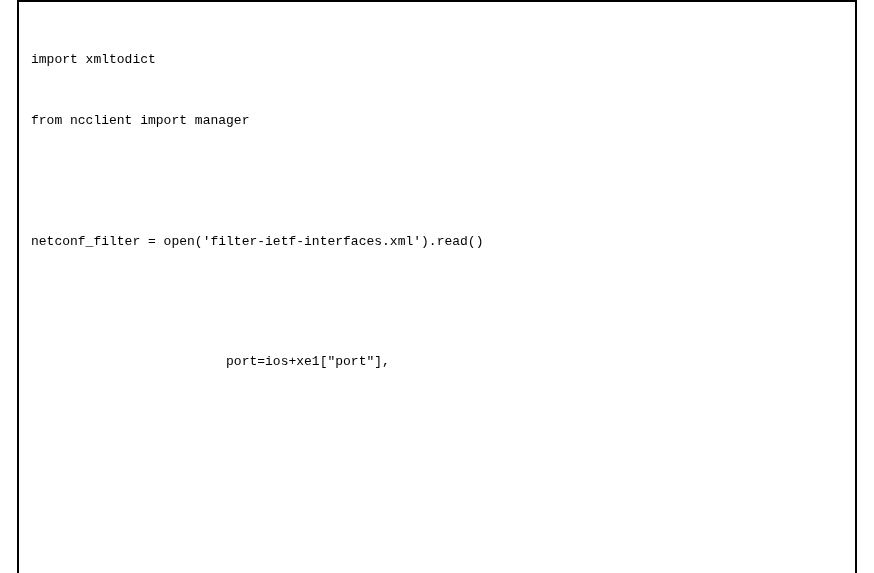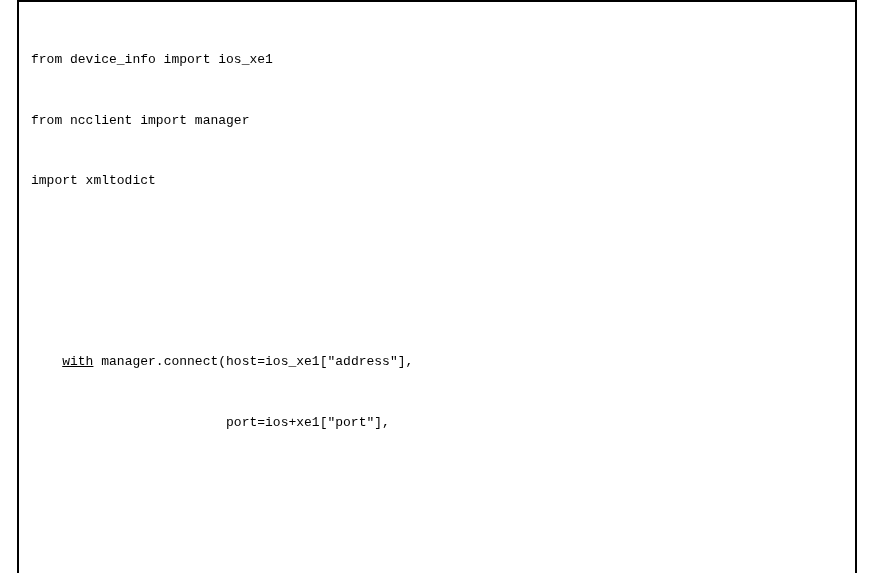--- a/index.html
+++ b/index.html
@@ -43,26 +43,25 @@
 
     .underline {
       text-decoration: underline;
     }
   </style>
 </head>
 <body>
 
 <div class="code-container">
   <div class="code-block">
-    <div class="line"><span>from device_info import ios_xe1</span></div>
+    <div class="line"><span>import xmltodict</span></div>
     <div class="line"><span>from ncclient import manager</span></div>
-    <div class="line"><span>import xmltodict</span></div>
     <div class="line"><span>&nbsp;</span></div>
+    <div class="line"><span>netconf_filter = open('filter-ietf-interfaces.xml').read()</span></div>
     <div class="line"><span>&nbsp;</span></div>
-    <div class="line"><span>    <span class="underline">with</span> manager.connect(host=ios_xe1["address"],</span></div>
     <div class="line"><span>                         port=ios+xe1["port"],</span></div>
     
     
     
     
     
     
     
     
     

